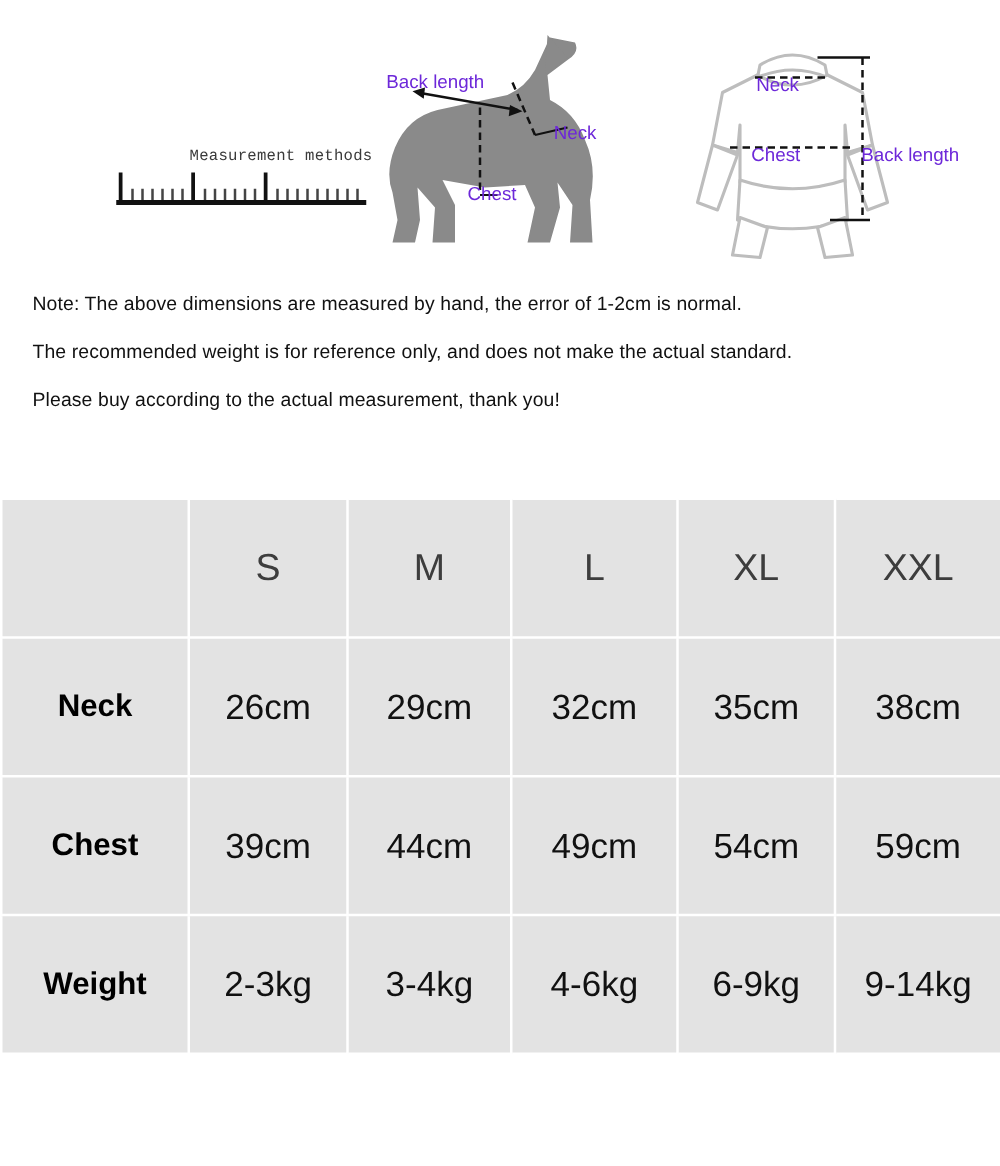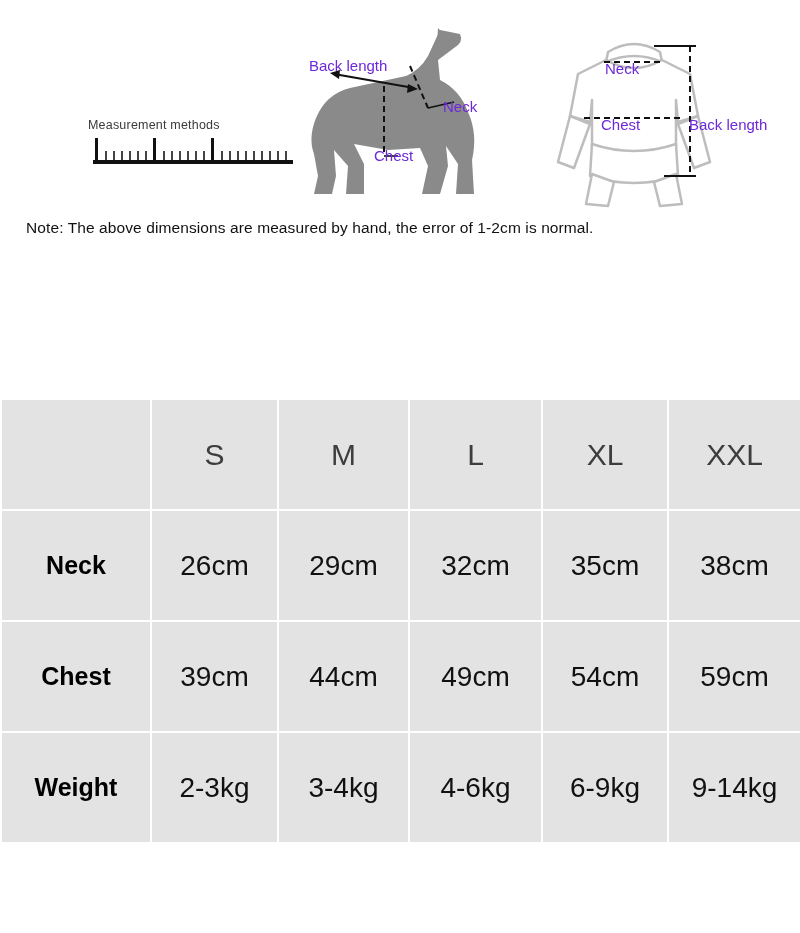--- a/index.html
+++ b/index.html
@@ -27,22 +27,23 @@
   .ruler-block {
     position: absolute;
     left: 88px;
     top: 118px;
     width: 210px;
   }
   .ruler-label {
     font-size: 12.5px;
     color: #3a3a3a;
     letter-spacing: .2px;
-    text-align: left;
+    text-align: right;
     margin-bottom: 6px;
+    font-family: Liberation Mono, monospace;
   }
   .ruler {
     position: relative;
     width: 200px;
     height: 26px;
     margin: 0 auto;
   }
   .ruler-base {
     position: absolute;
     left: 0;
@@ -89,21 +90,21 @@
     height: 186px;
   }
   .label-neck-suit { left: 605px; top: 60px; }
   .label-chest-suit { left: 601px; top: 116px; }
   .label-back-length-suit { left: 689px; top: 116px; }
 
   
   .notes {
     position: absolute;
     left: 0;
-    top: 218px;
+    top: 234px;
     width: 800px;
     padding: 0 26px;
     box-sizing: border-box;
   }
   .notes p {
     margin: 0 0 19px 0;
     font-size: 15.5px;
     line-height: 1.25;
     color: #111;
     letter-spacing: .1px;
@@ -232,20 +233,22 @@
     </svg>
   </div>
 
   <span class="diagram-text label-neck-suit">Neck</span>
   <span class="diagram-text label-chest-suit">Chest</span>
   <span class="diagram-text label-back-length-suit">Back length</span>
 </div>
 
 <div class="notes">
   <p>Note: The above dimensions are measured by hand, the error of 1-2cm is normal.</p>
+  <p>The recommended weight is for reference only, and does not make the actual standard.</p>
+  <p>Please buy according to the actual measurement, thank you!</p>
 </div>
 
 <table class="size-table">
   <colgroup>
     <col class="c0">
       <col class="c1">
       <col class="c2">
       <col class="c3">
       <col class="c4">
       <col class="c5">

